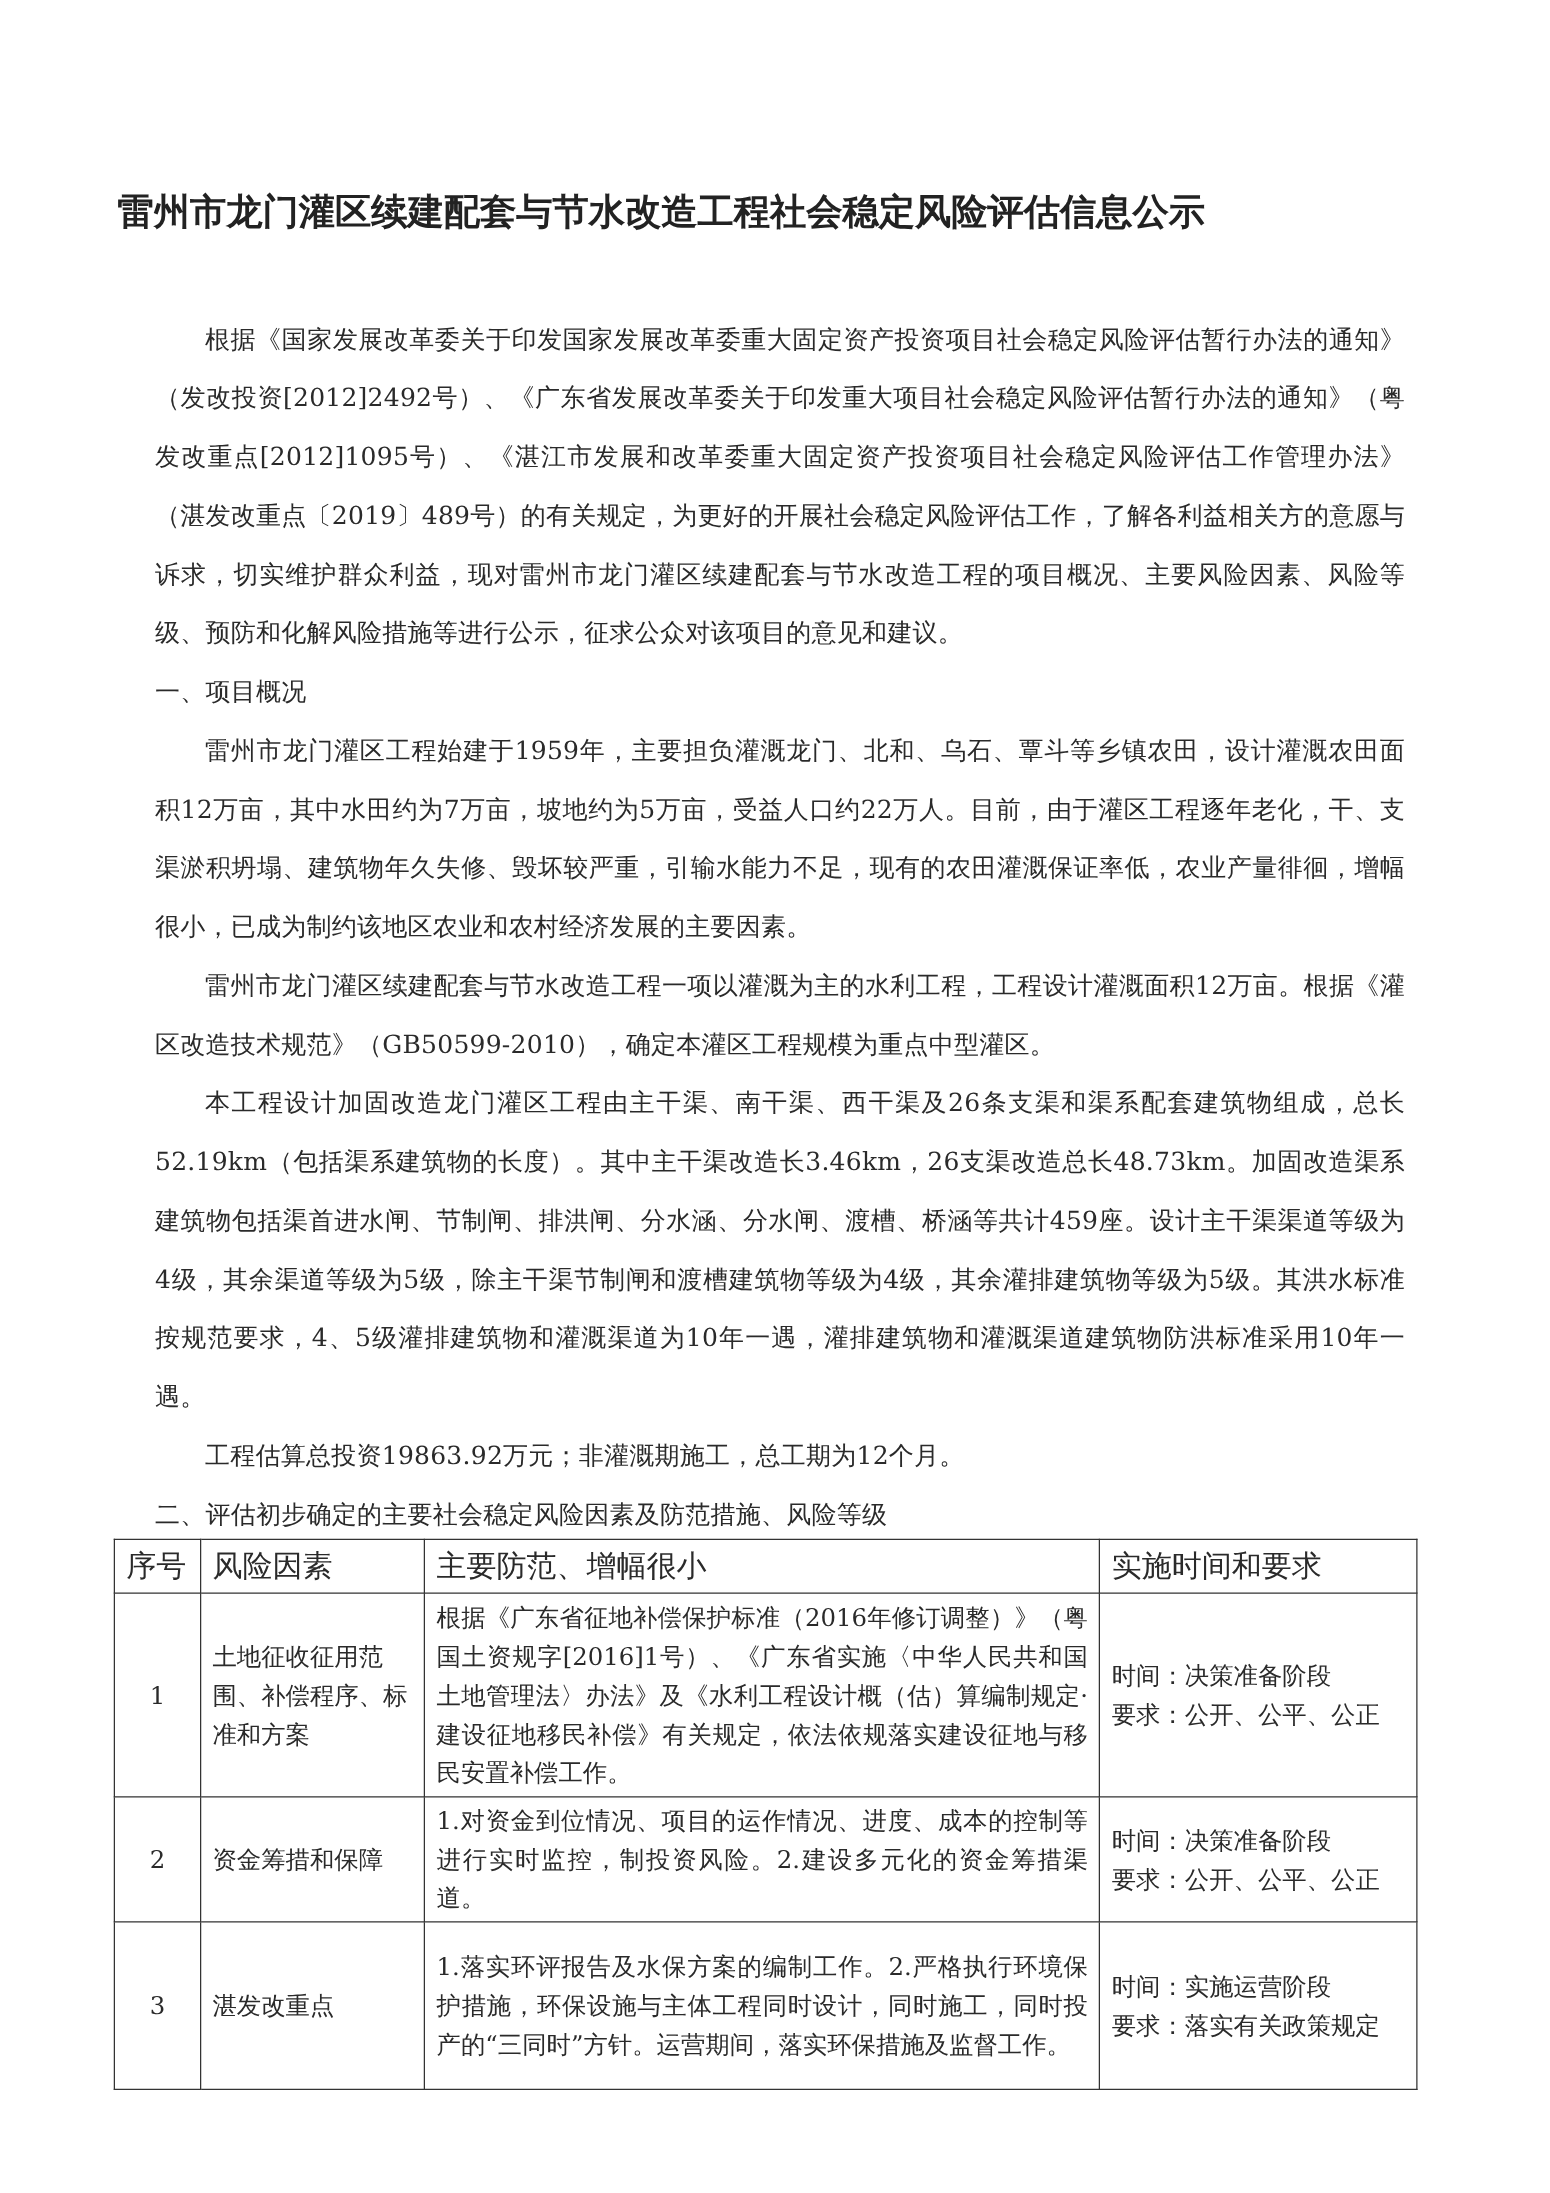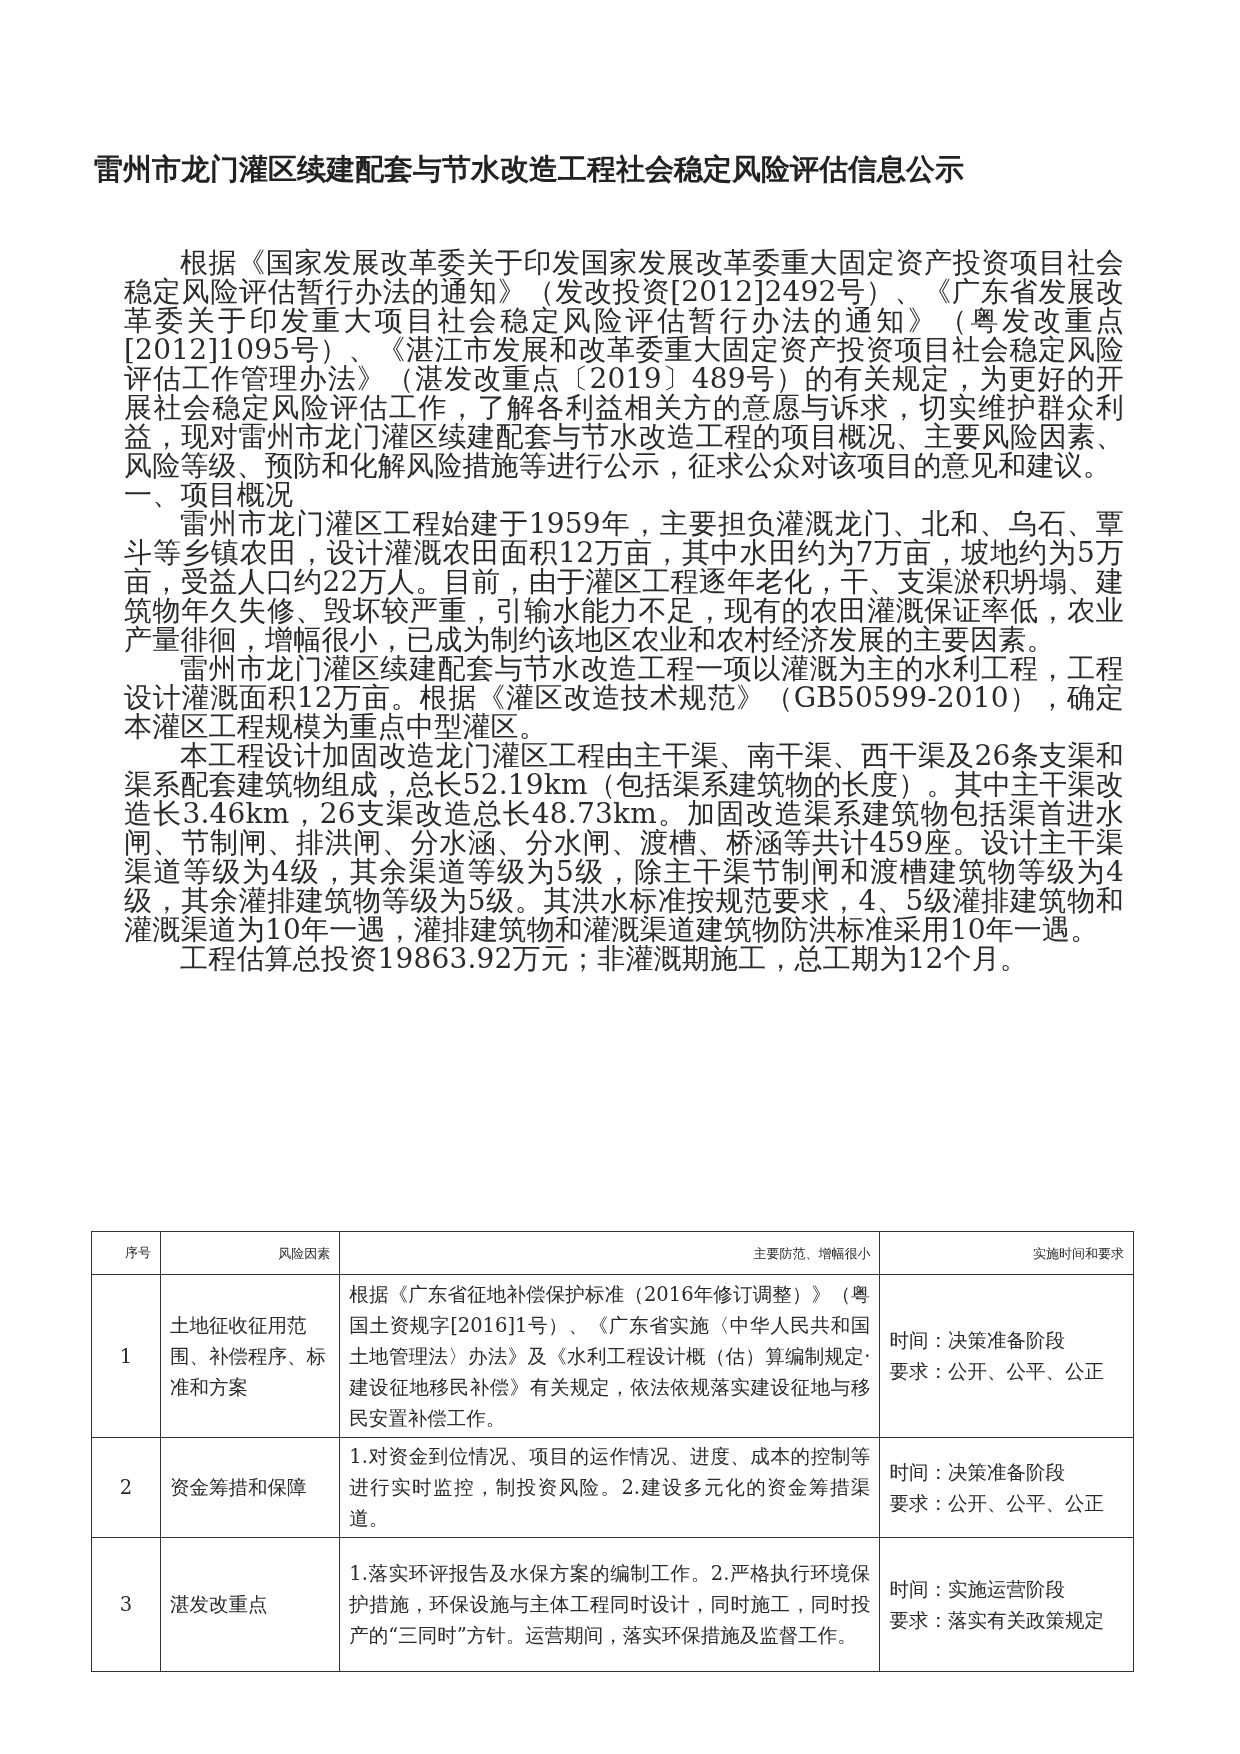--- a/index.html
+++ b/index.html
@@ -9,33 +9,33 @@
       color: #2a2a2a;
     }
     .page { position: absolute; left: 0; top: 0; width: 1240px; height: 1754px; }
     .title {
       position: absolute; left: 0; top: 150px; width: 1058px; text-align: center;
       font-family: "DejaVu Sans", "Liberation Sans", sans-serif;
       font-weight: bold; font-size: 29px; letter-spacing: 0px; color: #222;
     }
     .body-text {
       position: absolute; left: 124px; top: 248px; width: 1000px;
-      font-size: 28px; line-height: 29px; letter-spacing: 0.2px;
+      font-size: 20px; line-height: 47px; letter-spacing: 0.2px;
       text-align: justify;
     }
     .para { margin: 0; text-indent: 2em; }
     .heading { margin: 0; text-indent: 0; }
     table.risk {
       position: absolute; left: 91px; top: 1231px; width: 1043px;
       border-collapse: collapse; font-size: 19.5px; color: #2a2a2a;
     }
     table.risk td, table.risk th {
       border: 1.6px solid #333; padding: 2px 9px; vertical-align: middle;
     }
-    table.risk th { font-weight: normal; height: 38px; text-align: right; font-size: 13px; }
+    table.risk th { font-weight: normal; height: 38px; text-align: left; font-size: 24px; }
     .c-no { width: 46px; text-align: center; }
     .c-factor { width: 150px; text-align: left; line-height: 31px; }
     .c-measure { width: 490px; line-height: 31px; text-align: justify; }
     .c-time { width: 220px; line-height: 31px; }
     .row1 { height: 163px; }
     .row2 { height: 100px; }
     .row3 { height: 134px; }
     .time-line { display: block; }
   </style>
 </head>
@@ -44,20 +44,21 @@
 <div class="page">
   <div class="title">雷州市龙门灌区续建配套与节水改造工程社会稳定风险评估信息公示</div>
 
   <div class="body-text">
     <p class="para">根据《国家发展改革委关于印发国家发展改革委重大固定资产投资项目社会稳定风险评估暂行办法的通知》（发改投资[2012]2492号）、《广东省发展改革委关于印发重大项目社会稳定风险评估暂行办法的通知》（粤发改重点[2012]1095号）、《湛江市发展和改革委重大固定资产投资项目社会稳定风险评估工作管理办法》（湛发改重点〔2019〕489号）的有关规定，为更好的开展社会稳定风险评估工作，了解各利益相关方的意愿与诉求，切实维护群众利益，现对雷州市龙门灌区续建配套与节水改造工程的项目概况、主要风险因素、风险等级、预防和化解风险措施等进行公示，征求公众对该项目的意见和建议。</p>
     <p class="heading">一、项目概况</p>
     <p class="para">雷州市龙门灌区工程始建于1959年，主要担负灌溉龙门、北和、乌石、覃斗等乡镇农田，设计灌溉农田面积12万亩，其中水田约为7万亩，坡地约为5万亩，受益人口约22万人。目前，由于灌区工程逐年老化，干、支渠淤积坍塌、建筑物年久失修、毁坏较严重，引输水能力不足，现有的农田灌溉保证率低，农业产量徘徊，增幅很小，已成为制约该地区农业和农村经济发展的主要因素。</p>
     <p class="para">雷州市龙门灌区续建配套与节水改造工程一项以灌溉为主的水利工程，工程设计灌溉面积12万亩。根据《灌区改造技术规范》（GB50599-2010），确定本灌区工程规模为重点中型灌区。</p>
     <p class="para">本工程设计加固改造龙门灌区工程由主干渠、南干渠、西干渠及26条支渠和渠系配套建筑物组成，总长52.19km（包括渠系建筑物的长度）。其中主干渠改造长3.46km，26支渠改造总长48.73km。加固改造渠系建筑物包括渠首进水闸、节制闸、排洪闸、分水涵、分水闸、渡槽、桥涵等共计459座。设计主干渠渠道等级为4级，其余渠道等级为5级，除主干渠节制闸和渡槽建筑物等级为4级，其余灌排建筑物等级为5级。其洪水标准按规范要求，4、5级灌排建筑物和灌溉渠道为10年一遇，灌排建筑物和灌溉渠道建筑物防洪标准采用10年一遇。</p>
     <p class="para">工程估算总投资19863.92万元；非灌溉期施工，总工期为12个月。</p>
+    <p class="heading">二、评估初步确定的主要社会稳定风险因素及防范措施、风险等级</p>
   </div>
 
   <table class="risk">
     <thead>
       <tr>
         <th class="c-no">序号</th>
         <th class="c-factor">风险因素</th>
         <th class="c-measure">主要防范、增幅很小</th>
         <th class="c-time">实施时间和要求</th>
       </tr>

